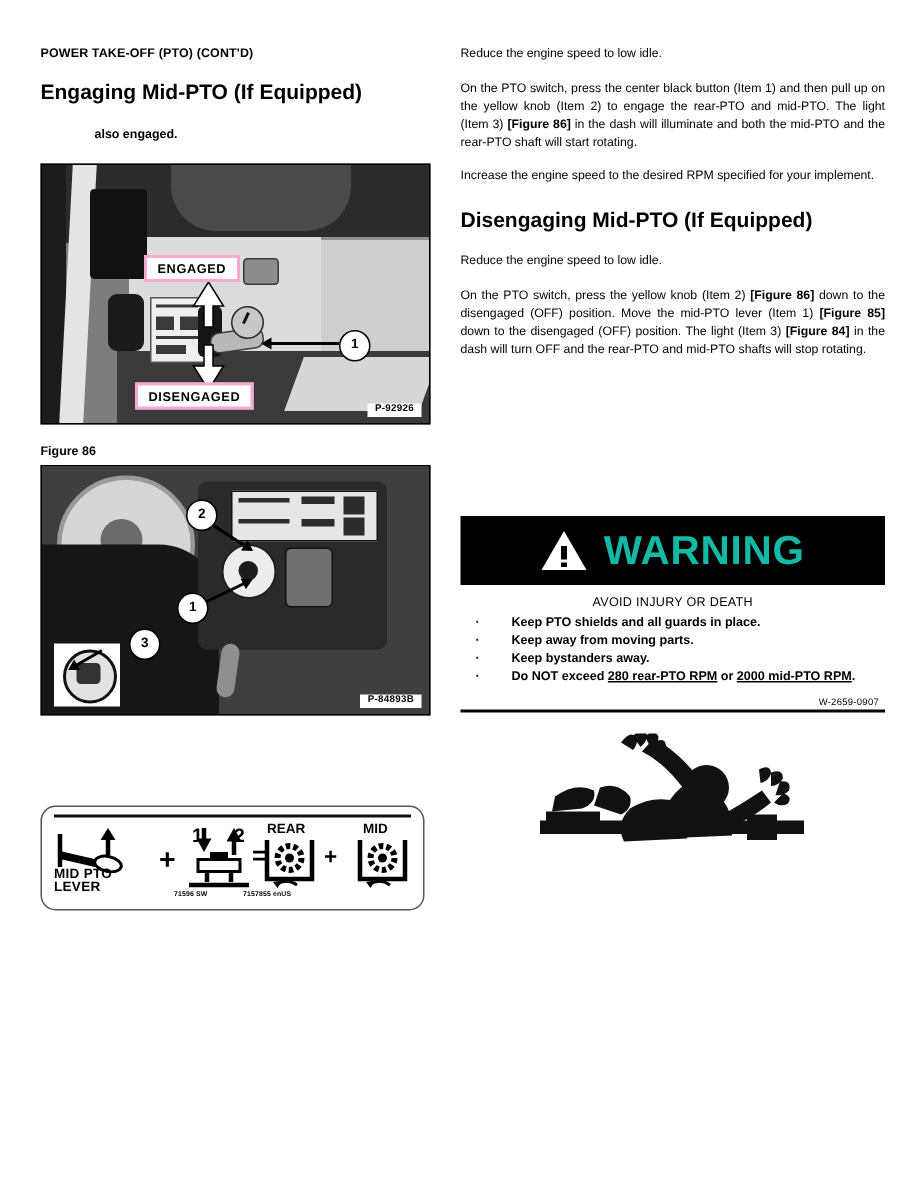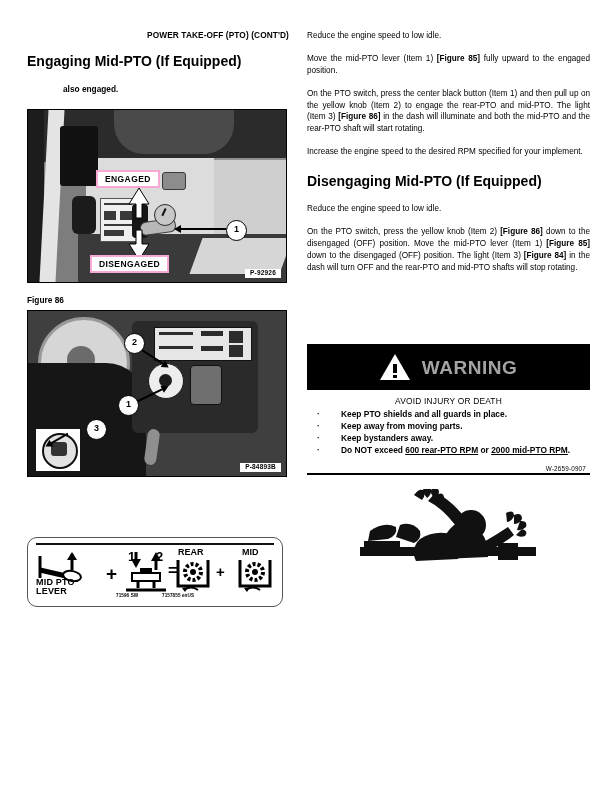--- a/index.html
+++ b/index.html
@@ -36,21 +36,20 @@
     width: 283px;
   }
 
   
   .h-section {
     font-size: 8.3px;
     font-weight: bold;
     line-height: 1.35;
     letter-spacing: 0.1px;
     margin: 0 0 11px 0;
-    text-align: right;
   }
   .h-sub {
     font-size: 14px;
     font-weight: bold;
     line-height: 1.35;
     margin: 0 0 12px 0;
   }
   .note {
     font-size: 8.3px;
     font-weight: bold;
@@ -420,22 +419,22 @@
   }
   .warning-banner {
     background: #000000;
     height: 46px;
     display: flex;
     align-items: center;
     justify-content: center;
     gap: 12px;
   }
   .warning-banner .w-text {
-    color: #a3a3a3;
-    font-size: 19px;
+    color: #14b8a6;
+    font-size: 27px;
     font-weight: bold;
     letter-spacing: 0.5px;
     line-height: 1;
   }
   .warning-tri {
     position: relative;
     width: 30px; height: 27px;
   }
   .warning-tri .tri {
     position: absolute;
@@ -666,23 +665,20 @@
 
       <div class="decal-txt decal-code1">71596 SW</div>
       <div class="decal-txt decal-code2">7157855 enUS</div>
     </div>
   </div>
 
   <div class="col-right">
 
     <p class="body">Reduce the engine speed to low idle.</p>
 
-    <p class="body">
-      <span>Move the mid-PTO lever (Item 1) </span><b>[Figure 85]</b><span> fully upward to the engaged position.</span>
-    </p>
 
     <p class="body">
       <span>On the PTO switch, press the center black button (Item 1) and then pull up on the yellow knob (Item 2) to engage the rear-PTO and mid-PTO. The light (Item 3) </span><b>[Figure 86]</b><span> in the dash will illuminate and both the mid-PTO and the rear-PTO shaft will start rotating.</span>
     </p>
 
     <p class="body">Increase the engine speed to the desired RPM specified for your implement.</p>
 
     <div class="h-sub" style="margin-top:14px;">Disengaging Mid-PTO (If Equipped)</div>
 
     <p class="body">Reduce the engine speed to low idle.</p>
@@ -712,21 +708,21 @@
       <li>
         <span class="bullet">·</span>
         <span>Keep away from moving parts.</span>
       </li>
       <li>
         <span class="bullet">·</span>
         <span>Keep bystanders away.</span>
       </li>
       <li>
         <span class="bullet">·</span>
-        <span>Do NOT exceed </span><u>600 rear-PTO RPM</u><span> or </span><u>2000 mid-PTO RPM</u><span>.</span>
+        <span>Do NOT exceed </span><u>280 rear-PTO RPM</u><span> or </span><u>2000 mid-PTO RPM</u><span>.</span>
       </li>
     </ul>
 
     <div class="warn-code">W-2659-0907</div>
     <div class="warn-rule"></div>
 
     <div class="warn-graphic">
       <svg width="182" height="92" viewBox="0 0 182 92">
         <g fill="#111111">
 

